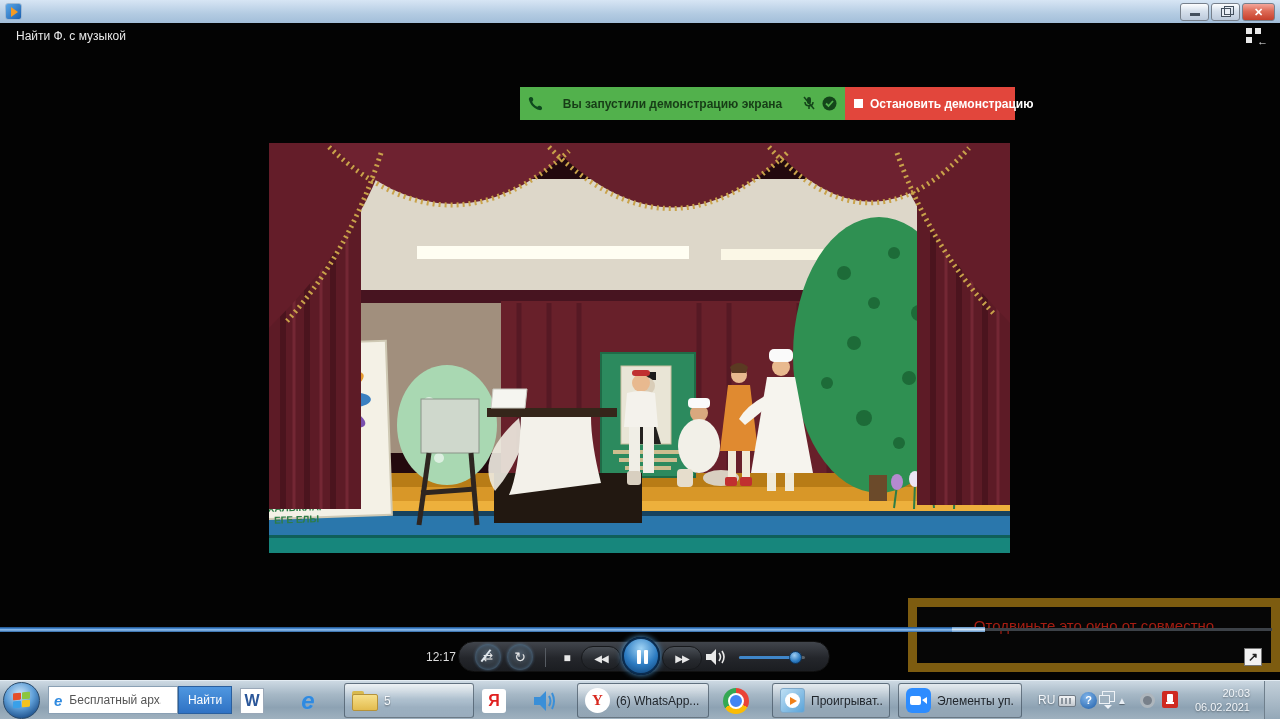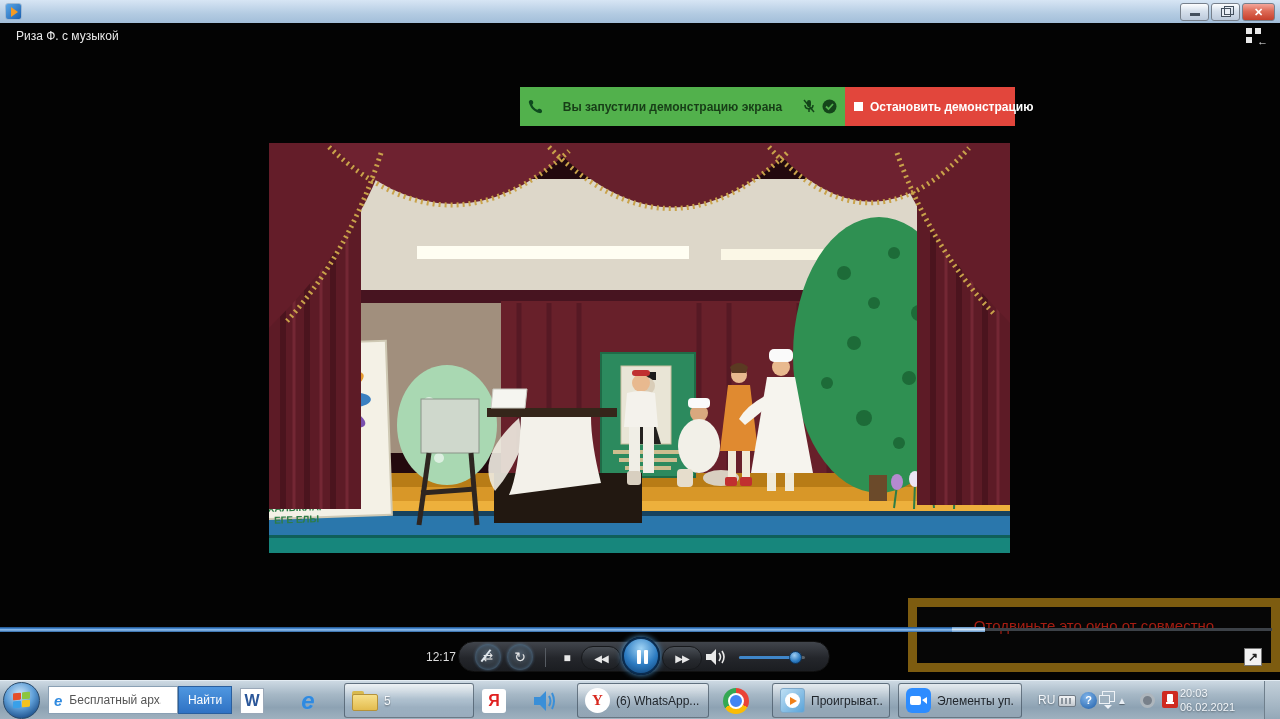--- a/index.html
+++ b/index.html
@@ -21,21 +21,21 @@
   .glyph-restore{position:absolute;left:9px;top:4px;width:8px;height:7px;border:1px solid #44505e;background:#e8eef6;}
   .glyph-restore:before{content:"";position:absolute;left:2px;top:-3px;width:8px;height:7px;border:1px solid #44505e;}
   
   .canvas{position:absolute;left:0;top:23px;width:1280px;height:657px;background:#030303;}
   .np-title{position:absolute;left:16px;top:6px;color:#e9e9e9;font-size:12px;}
   .lib-switch{position:absolute;right:14px;top:5px;width:20px;height:16px;}
   .lib-switch i{position:absolute;background:#e9e9e9;width:6px;height:6px;}
   .lib-sq1{left:0;top:0;} .lib-sq2{left:9px;top:0;} .lib-sq3{left:0;top:9px;}
   .lib-arrow{position:absolute;right:-2px;bottom:-3px;color:#e9e9e9;font-size:11px;line-height:11px;}
   
-  .share-bar{position:absolute;left:520px;top:64px;height:39px;display:flex;}
+  .share-bar{position:absolute;left:520px;top:64px;height:33px;display:flex;}
   .share-green{width:325px;background:#52b14c;display:flex;align-items:center;padding:0 8px;box-sizing:border-box;}
   .share-msg{flex:1;text-align:center;color:#173d17;font-size:12px;font-weight:bold;}
   .share-stop{width:170px;background:#e2463c;display:flex;align-items:center;gap:7px;
     padding:0 9px;box-sizing:border-box;cursor:pointer;}
   .stop-sq{width:9px;height:9px;background:#fff;flex:none;}
   .share-stop span{color:#fff;font-size:12px;font-weight:bold;white-space:nowrap;}
   .sicon{flex:none;}
   
   .video{position:absolute;left:269px;top:120px;width:741px;height:410px;background:#1b0a0d;}
   
@@ -144,21 +144,21 @@
   .stack-ic{position:absolute;left:1102px;top:10px;width:11px;height:9px;border:1px solid #eef2f6;}
   .stack-ic:before{content:"";position:absolute;left:-4px;top:3px;width:9px;height:7px;border:1px solid #eef2f6;background:#9fb1bf;}
   .chev-down{position:absolute;left:1104px;top:24px;width:0;height:0;
     border-top:4px solid #eef2f6;border-left:4px solid transparent;border-right:4px solid transparent;}
   .tri-up{position:absolute;left:1117px;top:14px;color:#e8eef4;font-size:10px;text-shadow:0 1px 1px rgba(0,0,0,.4);}
   .dot-ic{position:absolute;left:1140px;top:12px;width:15px;height:15px;border-radius:50%;
     border:3px solid #aeb6bd;box-sizing:border-box;background:#78808a;}
   .plug-ic{position:absolute;left:1162px;top:10px;width:16px;height:17px;border-radius:2px;background:#cf2a20;}
   .plug-ic:before{content:"";position:absolute;left:5px;top:3px;width:6px;height:8px;background:#fff;border-radius:1px;}
   .plug-ic:after{content:"";position:absolute;left:4px;top:11px;width:8px;height:2px;background:#fff;}
-  .clock{position:absolute;left:1180px;top:5px;width:70px;color:#f2f6fa;
+  .clock{position:absolute;left:1180px;top:5px;width:70px;text-align:right;color:#f2f6fa;
     font-size:11px;line-height:14px;text-shadow:0 1px 2px rgba(0,0,0,.4);}
   .showdesk{position:absolute;left:1264px;top:0;width:16px;height:39px;border-left:1px solid #6f7f8c;
     background:linear-gradient(#c3d0da,#93a7b7);}
 </style>
 </head>
 <body>
 
 <div class="screen">
 
   <div class="titlebar">
@@ -168,21 +168,21 @@
           <div class="glyph-min"></div>
         </div>
       <div class="winbtn">
           <div class="glyph-restore"></div>
         </div>
       <div class="winbtn close">✕</div>
     </div>
   </div>
 
   <div class="canvas">
-    <div class="np-title">Риза Ф. с музыкой</div>
+    <div class="np-title">Найти Ф. с музыкой</div>
 
     <div class="lib-switch">
       <i class="lib-sq1"></i>
         <i class="lib-sq2"></i>
         <i class="lib-sq3"></i>
       <span class="lib-arrow">←</span>
     </div>
 
     <div class="share-bar">
       <div class="share-green">

